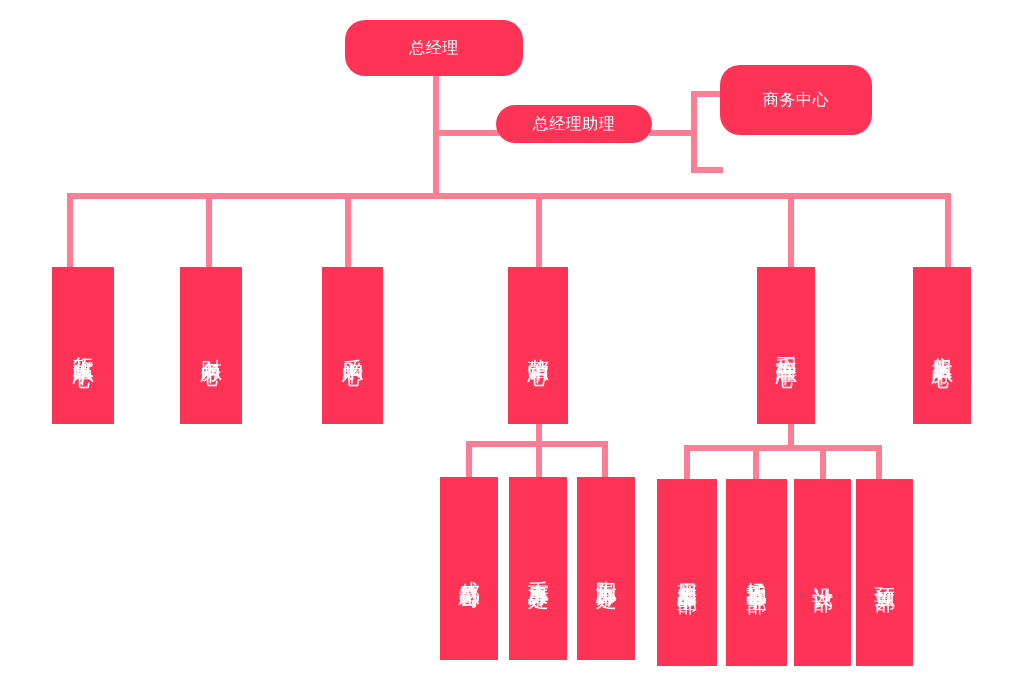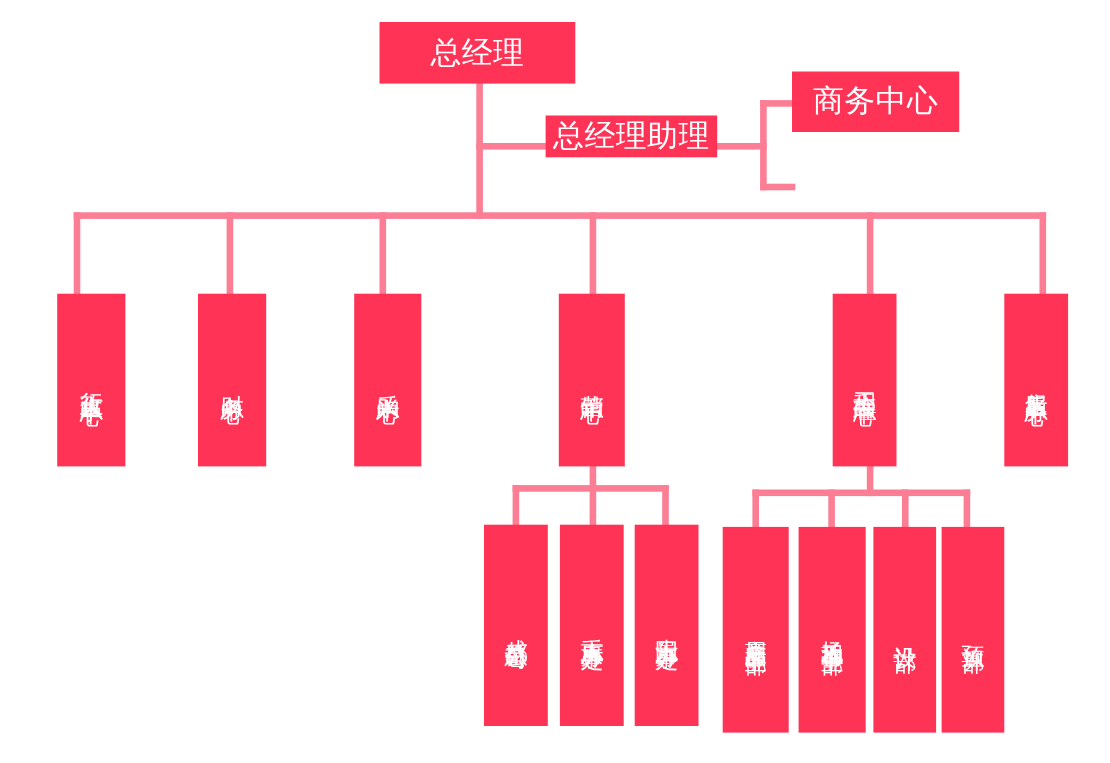--- a/index.html
+++ b/index.html
@@ -34,22 +34,23 @@
     color: #ffffff;
     display: flex;
     align-items: center;
     justify-content: center;
     box-sizing: border-box;
     line-height: 1.16;
     letter-spacing: 0.5px;
     user-select: none;
   }
   .node.horiz {
-    font-size: 28px;
+    font-size: 16px;
     text-align: center;
+    border-radius: 20px;
   }
   .node.vert {
     writing-mode: vertical-rl;
     text-orientation: upright;
     font-size: 21px;
     letter-spacing: 2px;
     text-align: center;
     padding: 4px 0;
   }
   .node.vert.small { font-size: 20px; }
@@ -87,21 +88,21 @@
   <div class="conn conn-h" style="left:684px; top:445px; width:198px;"></div>
   <div class="conn conn-v" style="left:684px; top:445px; height:38px;"></div>
   <div class="conn conn-v" style="left:753px; top:445px; height:38px;"></div>
   <div class="conn conn-v" style="left:820px; top:445px; height:38px;"></div>
   <div class="conn conn-v" style="left:876px; top:445px; height:38px;"></div>
 
   <div class="node horiz" style="left:345px; top:20px; width:178px; height:56px;">总经理</div>
 
   <div class="node horiz" style="left:496px; top:105px; width:156px; height:38px;">总经理助理</div>
 
-  <div class="node horiz" style="left:720px; top:65px; width:152px; height:55px;">商务中心</div>
+  <div class="node horiz" style="left:720px; top:65px; width:152px; height:70px;">商务中心</div>
 
 
   <div class="node vert" style="left:52px; top:267px; width:62px; height:157px;">行政人事中心</div>
 
   <div class="node vert" style="left:180px; top:267px; width:62px; height:157px;">财务中心</div>
 
   <div class="node vert" style="left:322px; top:267px; width:61px; height:157px;">采购中心</div>
 
   <div class="node vert" style="left:508px; top:267px; width:60px; height:157px;">营销中心</div>
 

